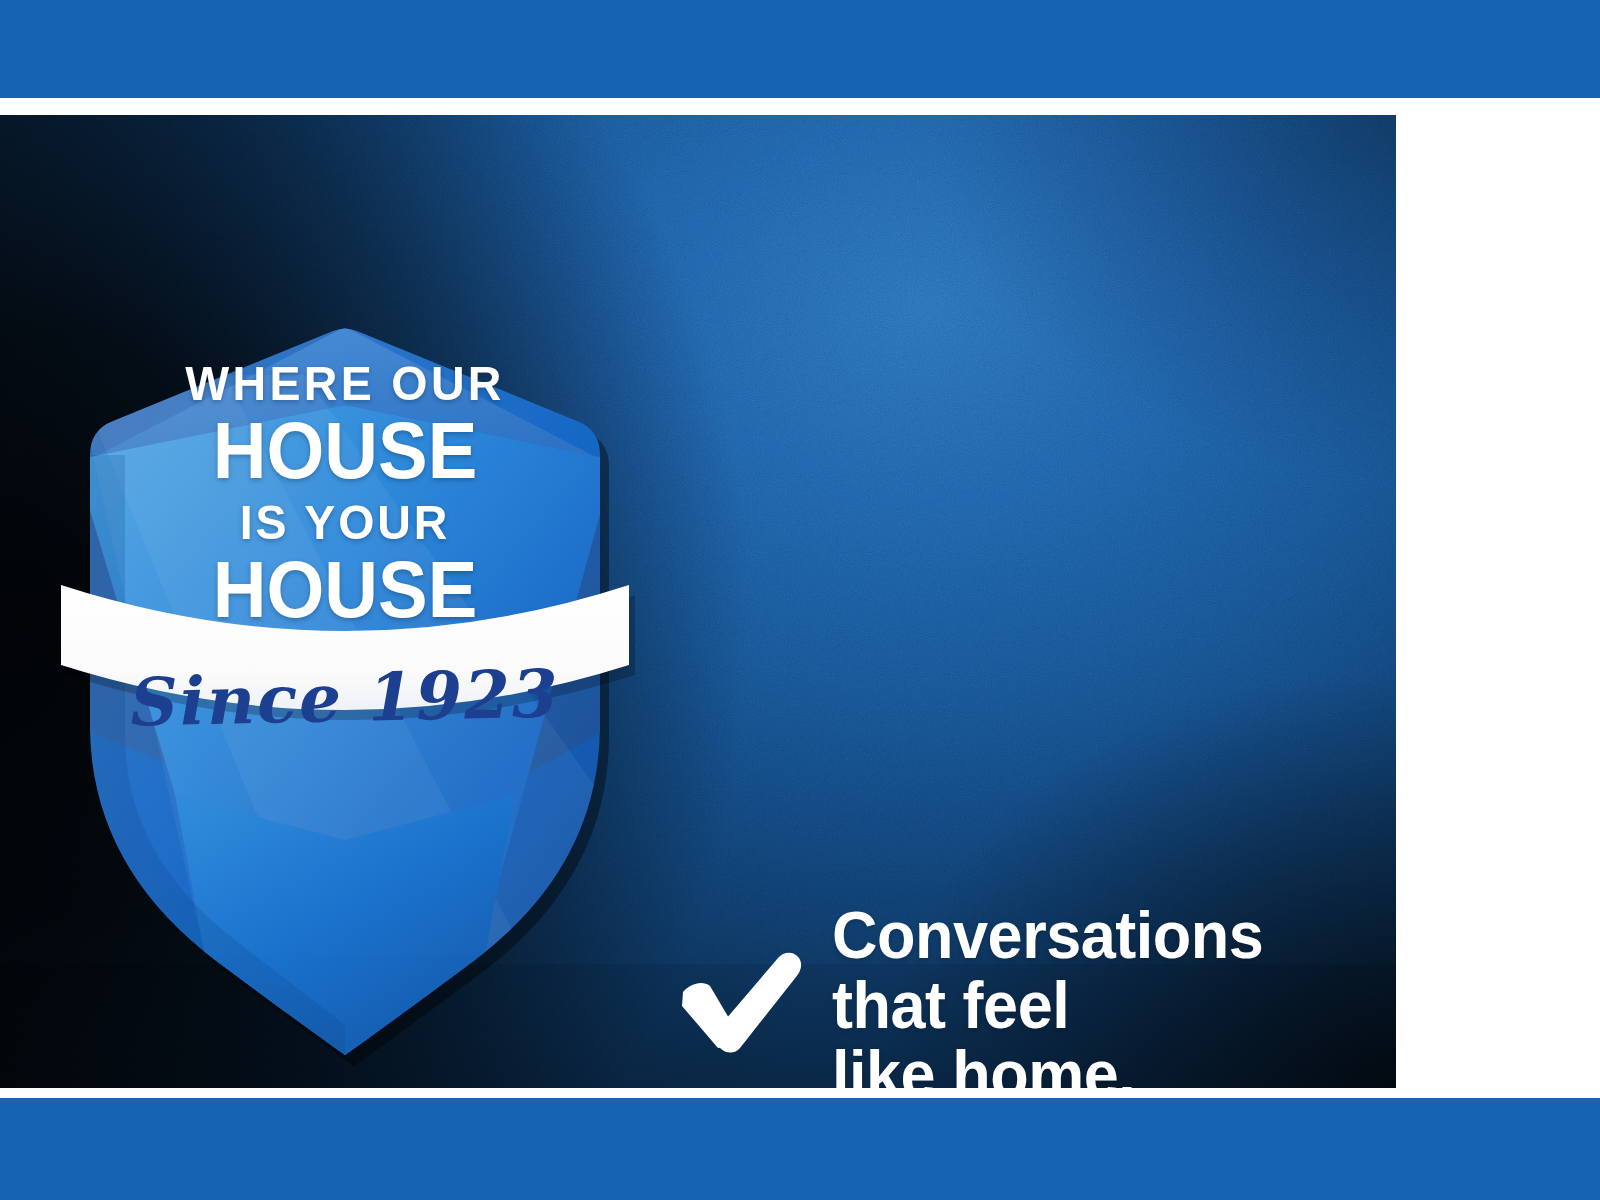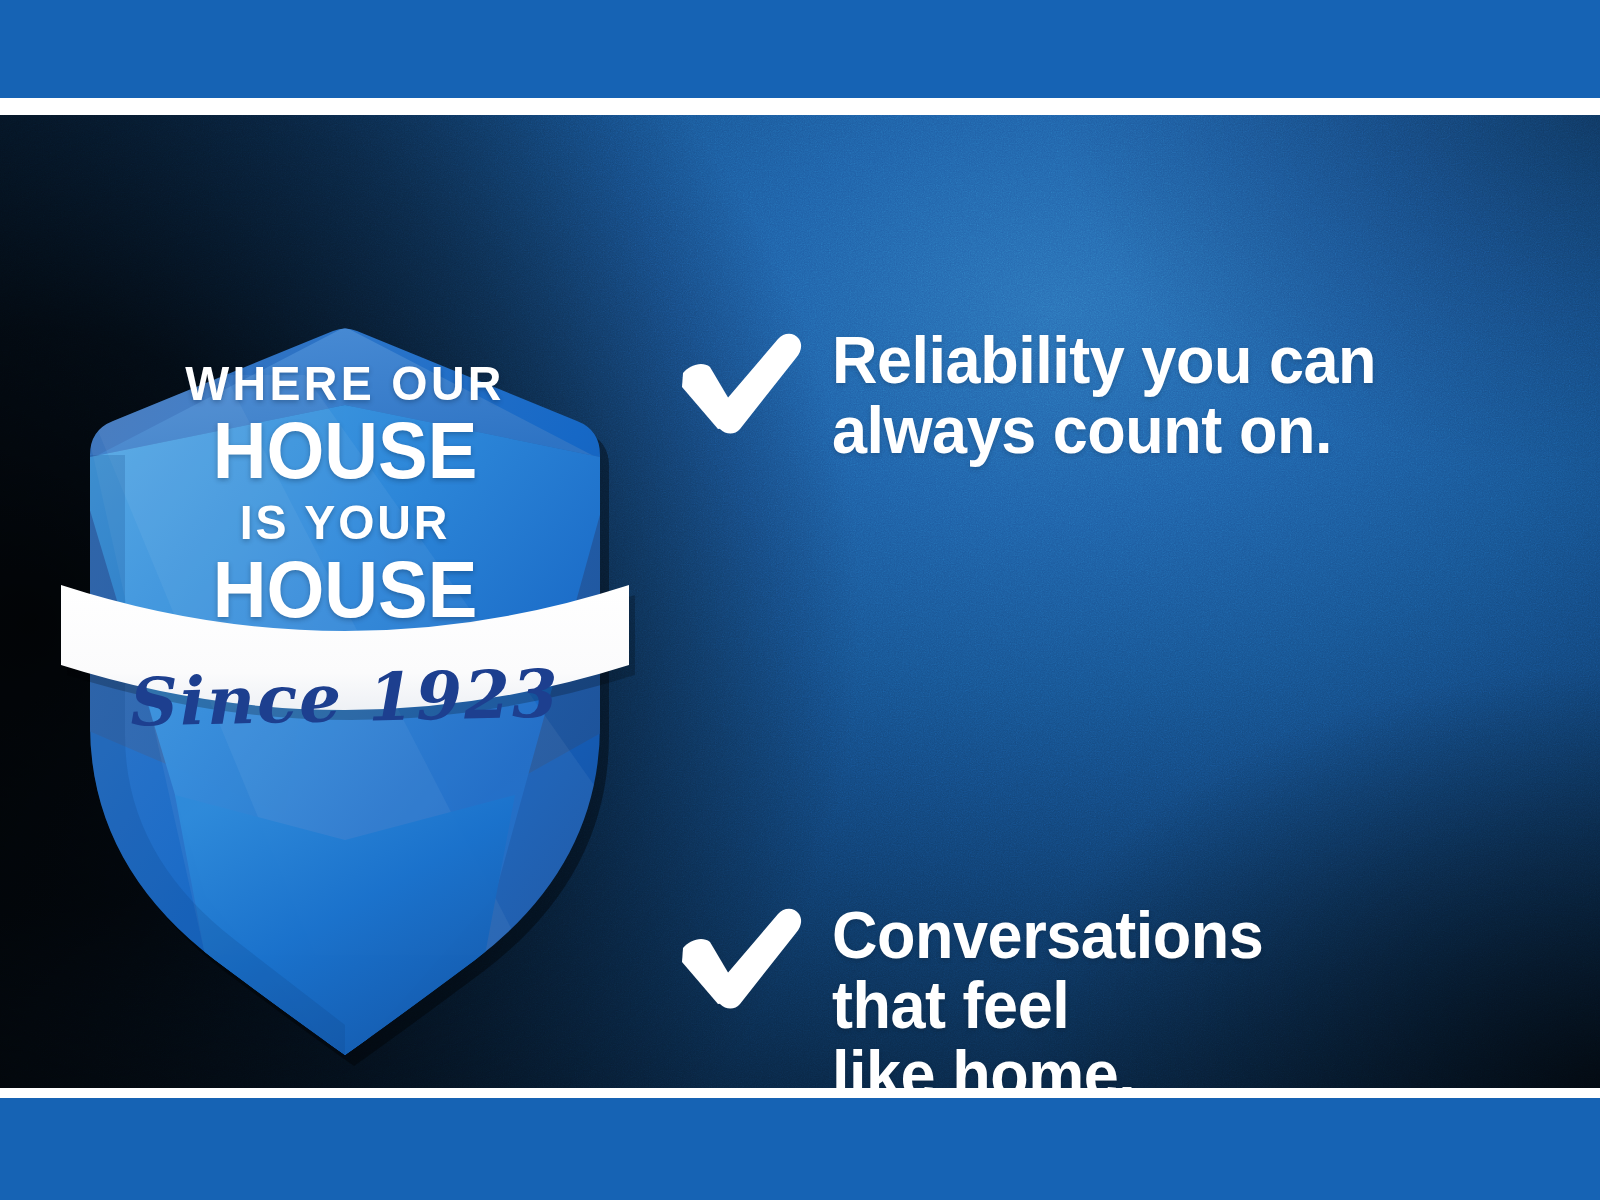--- a/index.html
+++ b/index.html
@@ -20,21 +20,21 @@
   .bar{position:absolute;left:0;width:1600px;background:#1663b4;}
   .bar-top{top:0;height:98px;}
   .bar-bottom{top:1098px;height:102px;}
   .gap{position:absolute;left:0;width:1600px;background:#ffffff;}
   .gap-top{top:98px;height:17px;}
   .gap-bottom{top:1088px;height:10px;}
 
   
   #stage{
     position:absolute;left:0;top:115px;
-    width:1600px;height:973px;
+    width:1396px;height:973px;
     background:
       radial-gradient(115% 130% at 66% 20%,
         #2a6eb5 0%,
         #1f5fa6 16%,
         #17528f 30%,
         #103f70 45%,
         #0b2d50 58%,
         #071d34 70%,
         #05121f 81%,
         #030a12 90%,
@@ -87,21 +87,21 @@
   }
 
   
   #bullets{
     position:absolute;left:660px;top:115px;
     width:900px;height:973px;
   }
   .bullet{position:absolute;left:0;display:flex;align-items:flex-start;}
   .b1{top:95px;}
   .b2{top:350px;}
-  .b3{top:670px;}
+  .b3{top:670px;align-items:center;}
 
   .check{
     position:relative;
     width:150px;height:122px;flex:0 0 150px;
   }
   .check svg{display:block;width:150px;height:122px;}
 
   .btext{
     margin-left:22px;
     color:#ffffff;
@@ -222,41 +222,20 @@
         <div class="st-line st-1">WHERE OUR</div>
         <div class="st-line st-2">HOUSE</div>
         <div class="st-line st-3">IS YOUR</div>
         <div class="st-line st-4">HOUSE</div>
         <div class="st-since">Since 1923</div>
       </div>
     </div>
 
     <div id="bullets">
 
-      <div class="bullet b1">
-        <span class="check">
-          <svg viewBox="0 0 150 122" xmlns="http://www.w3.org/2000/svg">
-            <path d="M 23 48
-                     C 30 40 42 36 50 42
-                     L 76 86
-                     L 72 102
-                     L 58 104
-                     L 22 62 Z" fill="#ffffff"></path>
-            <path d="M 60 104
-                     C 54 98 54 90 60 82
-                     L 118 14
-                     C 124 7 134 7 139 14
-                     C 143 20 141 27 136 33
-                     L 80 104
-                     C 75 110 66 110 60 104 Z" fill="#ffffff"></path>
-          </svg>
-        </span>
-        <div class="btext">Reliability you can
-always count on.</div>
-      </div>
 
 
       <div class="bullet b3">
         <span class="check">
           <svg viewBox="0 0 150 122" xmlns="http://www.w3.org/2000/svg">
             <path d="M 23 48
                      C 30 40 42 36 50 42
                      L 76 86
                      L 72 102
                      L 58 104

